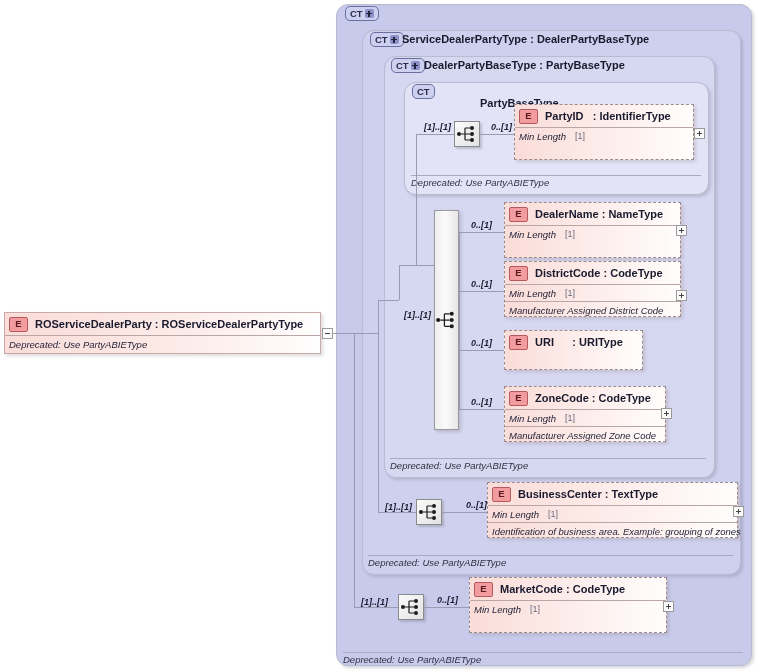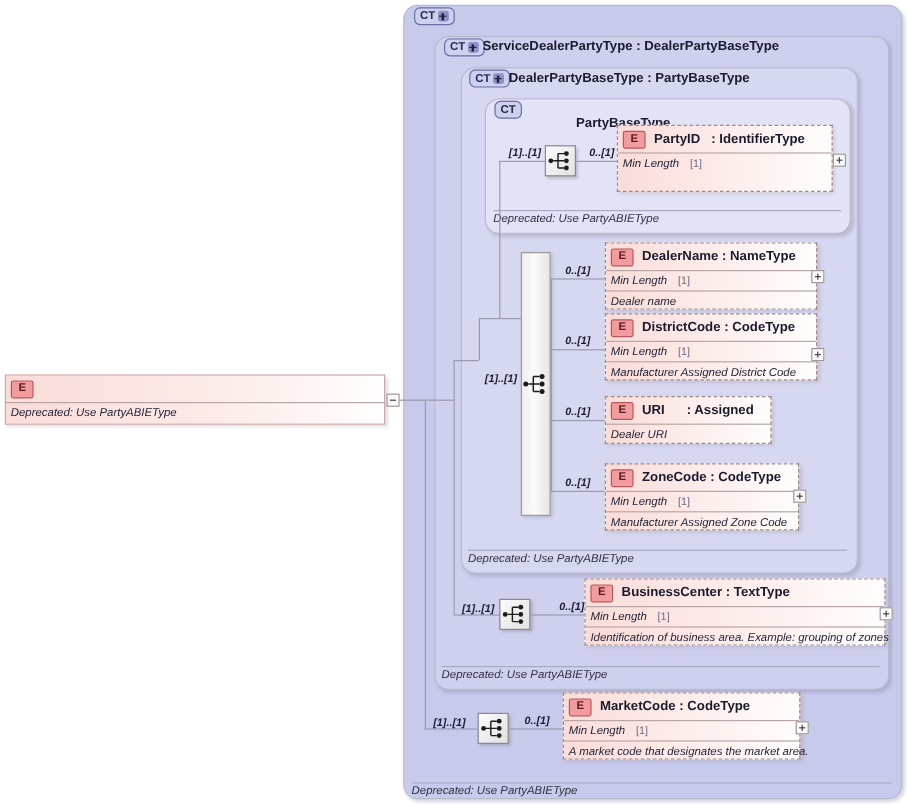--- a/index.html
+++ b/index.html
@@ -219,20 +219,21 @@
   <div class="cttitle" style="left:432px; top:98px;margin-left:48px;">PartyBaseType</div>
 
   <div class="ct-depr" style="left:411px; top:175px; width:290px;">Deprecated: Use PartyABIEType</div>
   <div class="ct-depr" style="left:390px; top:458px; width:316px;">Deprecated: Use PartyABIEType</div>
   <div class="ct-depr" style="left:368px; top:555px; width:365px;">Deprecated: Use PartyABIEType</div>
   <div class="ct-depr" style="left:343px; top:652px; width:400px;">Deprecated: Use PartyABIEType</div>
 
   <div class="ebox solidb" style="left:4px; top:312px; width:317px; height:42px; background:linear-gradient(to right,#fadcd8 0%,#fcebe8 55%,#fffefe 100%);">
     <div class="ebox-head">
       <span class="echip">E</span>
+      <span class="ename">ROServiceDealerParty : ROServiceDealerPartyType</span>
     </div>
     <div class="edoc">Deprecated: Use PartyABIEType</div>
   </div>
   <div class="expander" style="left:322px; top:328px;"></div>
 
   <div class="ln lnh" style="left:333px; top:333px; width:21px;"></div>
 
   <div class="ln lnv" style="left:354px; top:333px; height:275px;"></div>
   <div class="ln lnh" style="left:354px; top:607px; width:44px;"></div>
 
@@ -298,43 +299,41 @@
 
   <div class="ebox" style="left:504px; top:202px; width:177px; height:56px;">
     <div class="ebox-head">
       <span class="echip">E</span>
       <span class="ename"><span>DealerName</span> : <span>NameType</span></span>
     </div>
     <div class="erow">
       <span>Min Length</span>
       <span class="mlval">[1]</span>
     </div>
-    <div class="edoc">Dealer name</div>
   </div>
   <div class="expander plus" style="left:676px; top:225px;"></div>
 
   <div class="ebox" style="left:504px; top:261px; width:177px; height:56px;">
     <div class="ebox-head">
       <span class="echip">E</span>
       <span class="ename"><span>DistrictCode</span> : <span>CodeType</span></span>
     </div>
     <div class="erow">
       <span>Min Length</span>
       <span class="mlval">[1]</span>
     </div>
     <div class="edoc">Manufacturer Assigned District Code</div>
   </div>
   <div class="expander plus" style="left:676px; top:290px;"></div>
 
   <div class="ebox" style="left:504px; top:330px; width:139px; height:40px;">
     <div class="ebox-head">
       <span class="echip">E</span>
-      <span class="ename"><span>URI</span>&nbsp;&nbsp;&nbsp;&nbsp;&nbsp; : <span>Assigned</span></span>
-    </div>
-    <div class="edoc">Dealer URI</div>
+      <span class="ename"><span>URI</span>&nbsp;&nbsp;&nbsp;&nbsp;&nbsp; : <span>URIType</span></span>
+    </div>
   </div>
 
   <div class="ebox" style="left:504px; top:386px; width:162px; height:56px;">
     <div class="ebox-head">
       <span class="echip">E</span>
       <span class="ename"><span>ZoneCode</span> : <span>CodeType</span></span>
     </div>
     <div class="erow">
       <span>Min Length</span>
       <span class="mlval">[1]</span>
@@ -385,17 +384,16 @@
 
   <div class="ebox" style="left:469px; top:577px; width:198px; height:56px;">
     <div class="ebox-head">
       <span class="echip">E</span>
       <span class="ename"><span>MarketCode</span> : <span>CodeType</span></span>
     </div>
     <div class="erow">
       <span>Min Length</span>
       <span class="mlval">[1]</span>
     </div>
-    <div class="edoc">A market code that designates the market area.</div>
   </div>
   <div class="expander plus" style="left:663px; top:601px;"></div>
 
 </div>
 
 </body></html>

